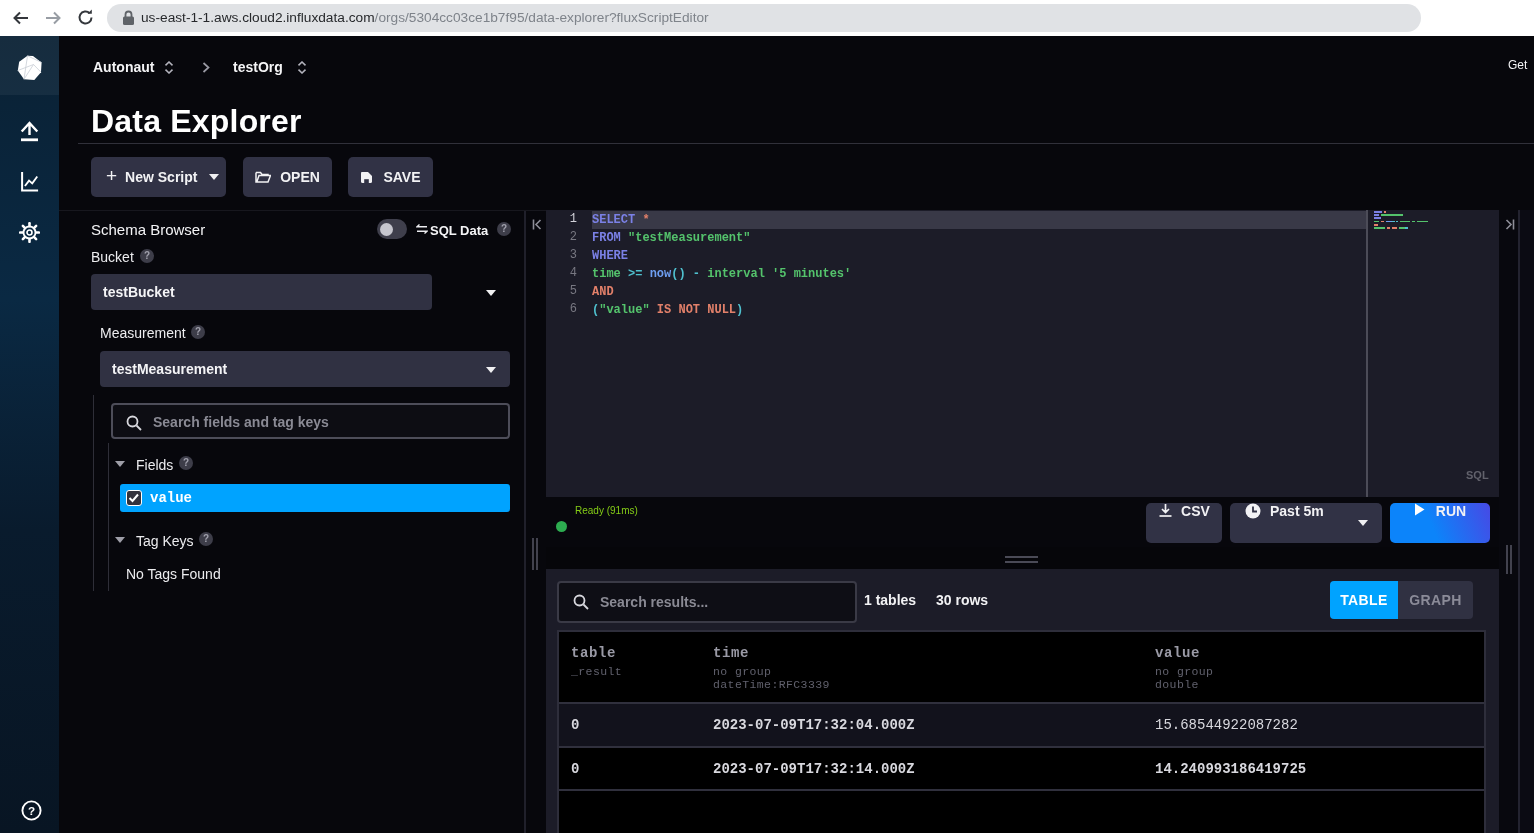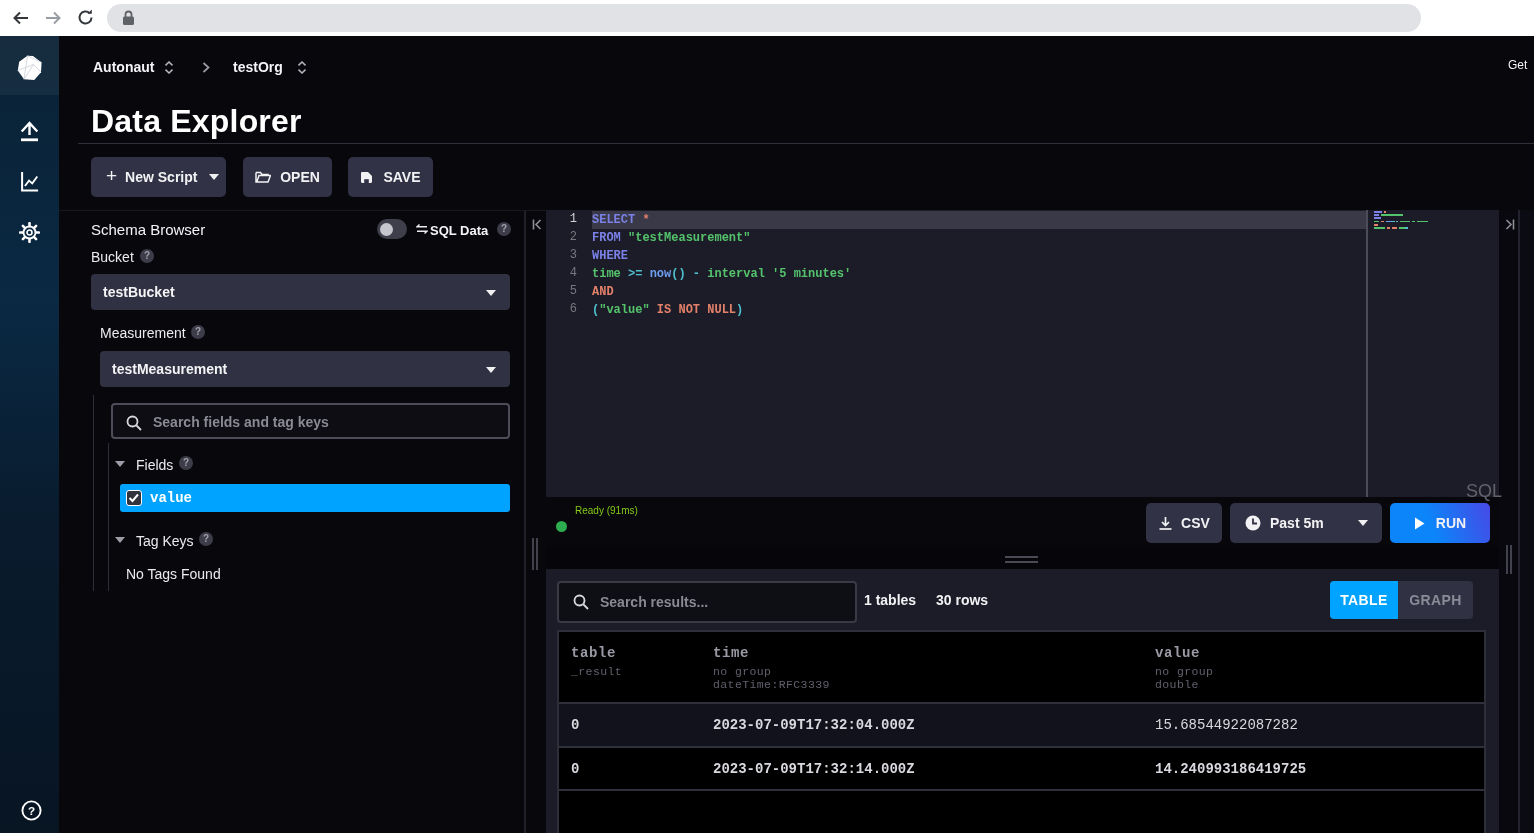--- a/index.html
+++ b/index.html
@@ -38,21 +38,21 @@
 #rstrip{position:absolute;left:1520px;top:210px;width:14px;height:623px;background:#0b0b13}
 #statusband{position:absolute;left:546px;top:497px;width:953px;height:50px;background:#07070c}
 #splitband{position:absolute;left:546px;top:547px;width:953px;height:22px;background:#06060a}
 #edhl{position:absolute;left:592px;top:211px;width:774px;height:18px;background:#393947}
 .lnum{position:absolute;width:31px;text-align:right;font-family:"Liberation Mono",monospace;font-size:12px;color:#787882}
 pre.code{position:absolute;left:592px;top:211px;font-family:"Liberation Mono",monospace;font-size:12px;font-weight:bold;
  line-height:18px;color:#d8d8de}
 .kw{color:#7b81e6}.grn{color:#54c36c}.sal{color:#e2806a}.cyn{color:#4fc0ce}.blu{color:#6f9ff2}
 
 .sbtn{position:absolute;top:503px;height:40px;background:#313245;border-radius:5px;color:#f2f2f4;
- font-weight:bold;font-size:14px;display:flex;align-items:center;justify-content:center}
+ font-weight:bold;font-size:14px;display:flex;justify-content:center}
 
 #results{position:absolute;left:546px;top:569px;width:953px;height:264px;background:#1c1c28}
 .mono{font-family:"Liberation Mono",monospace}
 </style>
 </head>
 <body>
 
 <div id="chrome">
  <svg class="abs" style="left:12px;top:9px" width="18" height="18" viewBox="0 0 18 18">
   <path d="M16 9H3M8 3.5L2.5 9L8 14.5" stroke="#34373c" stroke-width="2" fill="none"></path>
@@ -62,20 +62,21 @@
  </svg>
  <svg class="abs" style="left:76px;top:8px" width="19" height="19" viewBox="0 0 19 19">
   <path d="M15.5 9.5a6 6 0 1 1-1.8-4.3" stroke="#34373c" stroke-width="2" fill="none"></path>
   <path d="M15.8 1.5v4.3h-4.3z" fill="#34373c"></path>
  </svg>
  <div id="pill"></div>
  <svg class="abs" style="left:122px;top:10px" width="13" height="16" viewBox="0 0 13 16">
   <rect x="1" y="6.5" width="11" height="8.5" rx="1.5" fill="#5f6368"></rect>
   <path d="M3.5 7V4.5a3 3 0 0 1 6 0V7" stroke="#5f6368" stroke-width="1.8" fill="none"></path>
  </svg>
+ <div id="url">us-east-1-1.aws.cloud2.influxdata.com<span class="path">/orgs/5304cc03ce1b7f95/data-explorer?fluxScriptEditor</span></div>
 </div>
 
 <div id="sidebar">
  <div id="logocell"></div>
  <svg class="abs" style="left:17px;top:19px" width="25" height="26" viewBox="0 0 25 26">
   <path d="M10.5 0.8L2.2 6.8L0.8 15.5L7 24.2L17.3 25L24 17.2L24.6 7.5L16 1z" fill="#ffffff"></path>
   <path d="M10.5 0.8L7 24.2M10.5 0.8L24.6 7.5M0.8 15.5L16.5 9.5L24 17.2M16.5 9.5L7 24.2" stroke="#c9ced6" stroke-width=".8" fill="none"></path>
  </svg>
  <svg class="navicon" style="top:85px" width="20" height="21" viewBox="0 0 20 21">
   <path d="M10 14V3M2.2 10.5L10 2L17.8 10.5" stroke="#fff" stroke-width="2.4" fill="none"></path>
@@ -140,21 +141,21 @@
 <div class="abs" style="left:377px;top:219px;width:30px;height:20px;border-radius:10px;background:#3f3f4c">
  <div class="abs" style="left:3px;top:3.5px;width:13px;height:13px;border-radius:50%;background:#c6c6ce"></div>
 </div>
 <svg class="abs" style="left:416px;top:224px" width="12" height="10" viewBox="0 0 12 10">
  <path d="M3.5 0.5L1 2.8L11 2.8M8.5 9.5L11 7.2L1 7.2" stroke="#ececf0" stroke-width="1.4" fill="none"></path>
 </svg>
 <div class="abs" style="left:430px;top:223px;font-size:13px;font-weight:bold;color:#f4f4f6">SQL Data</div>
 <div class="qmark" style="left:497px;top:222px">?</div>
 <div class="label13" style="left:91px;top:249px">Bucket</div>
 <div class="qmark" style="left:140px;top:249px">?</div>
-<div class="drop" style="left:91px;top:274px;width:419px;background:#303142">testBucket
+<div class="drop" style="left:91px;top:274px;width:341px;background:#303142">testBucket
  <div class="caret abs" style="left:395px;top:16px"></div>
 </div>
 <div class="label13" style="left:100px;top:325px">Measurement</div>
 <div class="qmark" style="left:191px;top:325px">?</div>
 <div class="drop" style="left:100px;top:351px;width:410px;background:#303142">testMeasurement
  <div class="caret abs" style="left:386px;top:16px"></div>
 </div>
 <div class="abs" style="left:111px;top:403px;width:399px;height:36px;border:2px solid #4d4d59;border-radius:4px;background:#0d0d13">
  <svg class="abs" style="left:13px;top:10px" width="16" height="16" viewBox="0 0 16 16">
   <circle cx="6.5" cy="6.5" r="5" stroke="#d8d8de" stroke-width="1.8" fill="none"></circle>
@@ -225,21 +226,21 @@
  <div class="abs" style="left:26px;top:220.6px;width:10px;height:1.8px;background:#54c36c"></div>
  <div class="abs" style="left:38px;top:220.6px;width:3px;height:1.8px;background:#54c36c"></div>
  <div class="abs" style="left:43px;top:220.6px;width:11px;height:1.8px;background:#54c36c"></div>
  <div class="abs" style="left:0px;top:223.8px;width:4px;height:1.8px;background:#e2806a"></div>
  <div class="abs" style="left:0px;top:227.0px;width:11px;height:1.8px;background:#54c36c"></div>
  <div class="abs" style="left:13px;top:227.0px;width:3px;height:1.8px;background:#e2806a"></div>
  <div class="abs" style="left:18px;top:227.0px;width:5px;height:1.8px;background:#e2806a"></div>
  <div class="abs" style="left:25px;top:227.0px;width:6px;height:1.8px;background:#54c36c"></div>
  <div class="abs" style="left:31px;top:227.0px;width:3px;height:1.8px;background:#4fc0ce"></div>
 </div>
-<div class="abs" style="left:1466px;top:481px;font-size:18px;font-weight:normal;color:#62626c">SQL</div>
+<div class="abs" style="left:1466px;top:469px;font-size:11px;font-weight:bold;color:#62626c">SQL</div>
 
 <div class="abs" style="left:556px;top:521px;width:11px;height:11px;border-radius:50%;background:#2dac50"></div>
 <div class="abs" style="left:575px;top:505px;font-size:10px;color:#84cc16">Ready (91ms)</div>
 <div class="sbtn" style="left:1146px;width:76px">
  <svg width="15" height="15" viewBox="0 0 15 15" style="margin-right:8px">
   <path d="M7.5 1v8M4 6l3.5 3.5L11 6" stroke="#f2f2f4" stroke-width="1.7" fill="none"></path>
   <path d="M1.5 13h12" stroke="#f2f2f4" stroke-width="1.7"></path>
  </svg>CSV
 </div>
 <div class="sbtn" style="left:1230px;width:152px;justify-content:flex-start;padding-left:15px">

